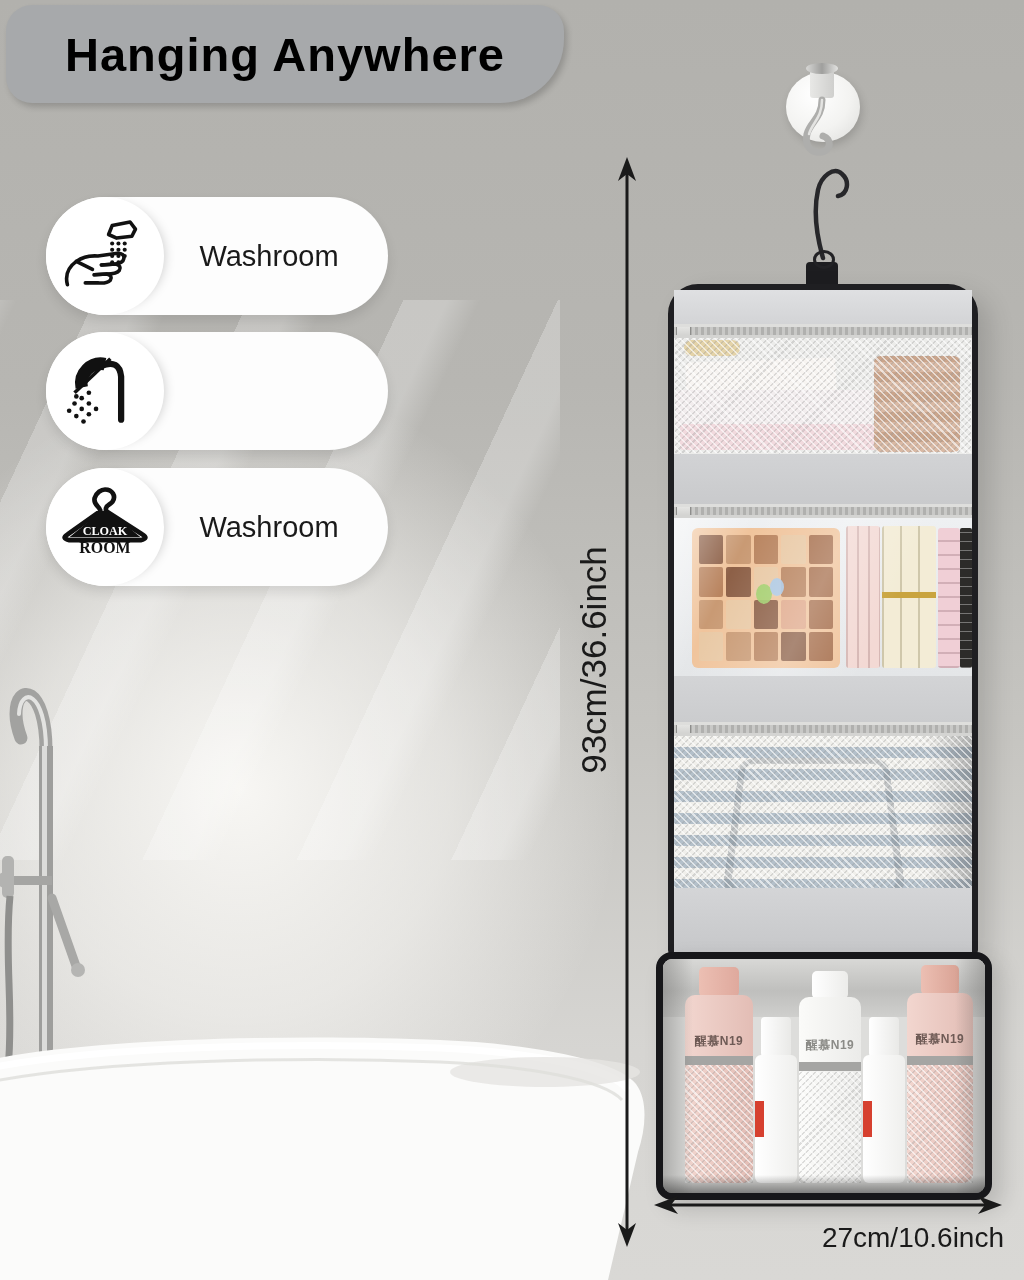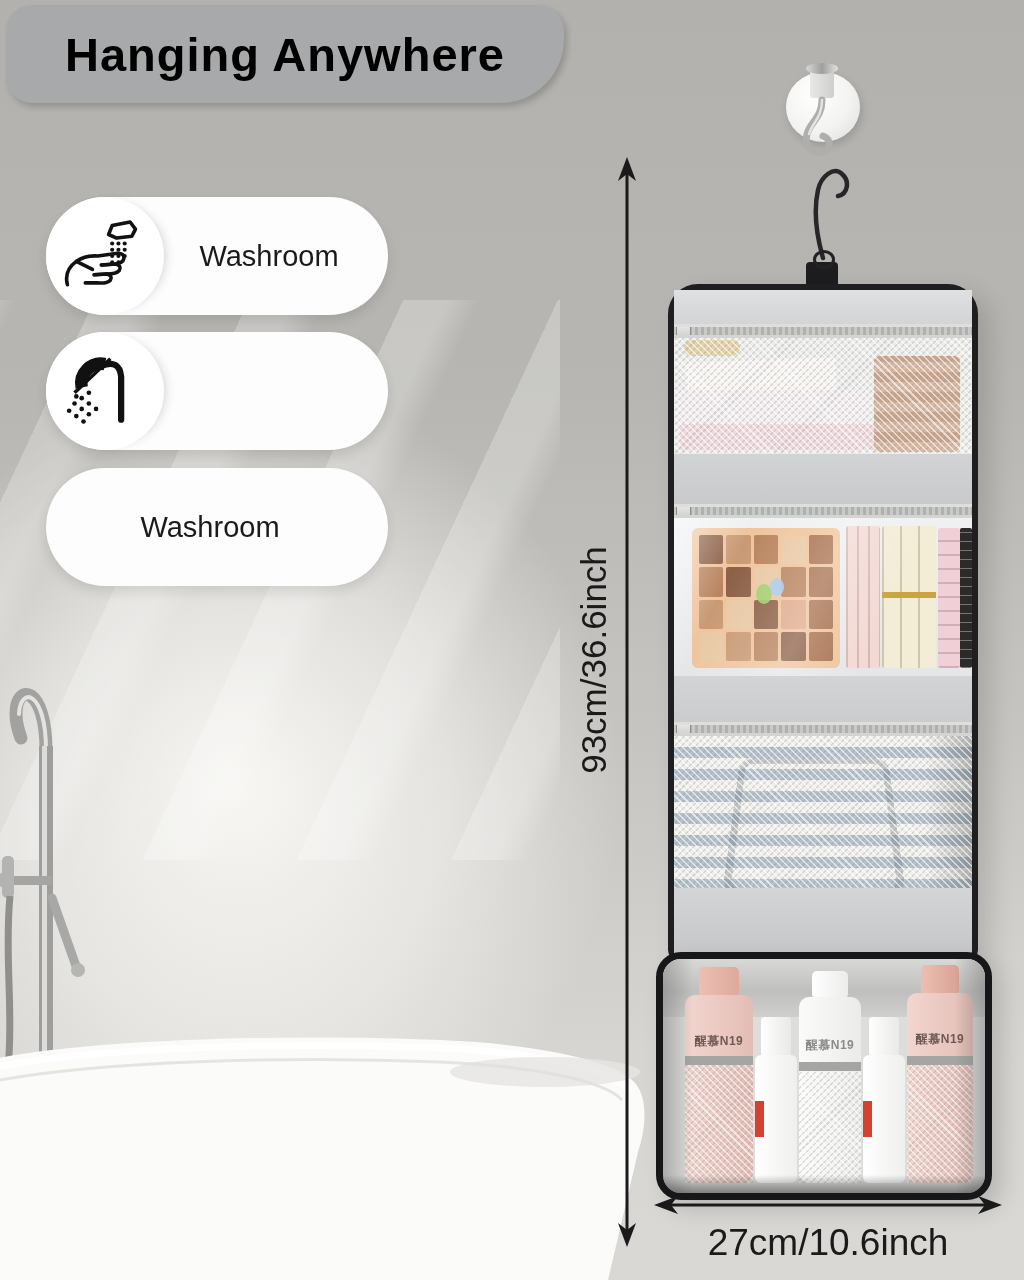--- a/index.html
+++ b/index.html
@@ -79,39 +79,39 @@
   .sticks{position:absolute;left:264px;top:10px;width:22px;height:140px;background:#f0cfd6;
     background-image:repeating-linear-gradient(0deg,rgba(120,80,90,.25) 0 2px,rgba(120,80,90,0) 2px 14px);border-radius:3px;}
   .darkpack{position:absolute;left:286px;top:10px;width:12px;height:140px;background:#2c2b29;
     background-image:repeating-linear-gradient(0deg,rgba(255,255,255,.35) 0 1px,rgba(255,255,255,0) 1px 9px);border-radius:2px;}
   .meshE{height:152px;background:repeating-linear-gradient(180deg,#f0efeb 0 11px,#b4c0ca 11px 22px);}
   .meshE .loop{position:absolute;left:58px;top:12px;width:150px;height:130px;border:7px solid rgba(110,120,128,.35);
     border-radius:16px;transform:perspective(200px) rotateX(18deg);}
   .meshE .shadeR{position:absolute;right:0;top:0;width:46px;height:100%;background:linear-gradient(90deg,rgba(60,65,70,0),rgba(60,65,70,.35));}
   
   .pouch{position:absolute;left:656px;top:952px;width:336px;height:248px;background:#dddddb;
-    border:7px solid #17171a;border-radius:25px;box-sizing:border-box;overflow:hidden;
+    border:7px solid #17171a;border-radius:16px;box-sizing:border-box;overflow:hidden;
     box-shadow:10px 10px 22px rgba(0,0,0,.15);}
   .pouch .lining{position:absolute;left:0;top:0;width:100%;height:58px;
     background:linear-gradient(180deg,#d8d8d6 0%,#bfbfbd 55%,#cfcfcd 100%);}
   .pouch .lineL{position:absolute;left:0;top:0;width:30px;height:100%;background:linear-gradient(90deg,rgba(100,100,98,.40),rgba(100,100,98,0));}
   .pouch .lineR{position:absolute;right:0;top:0;width:30px;height:100%;background:linear-gradient(-90deg,rgba(100,100,98,.40),rgba(100,100,98,0));}
   .pouch .base{position:absolute;left:0;bottom:0;width:100%;height:18px;background:linear-gradient(0deg,rgba(35,35,35,.5),rgba(35,35,35,0));}
   .bottle{position:absolute;}
   .b-cap{position:absolute;border-radius:5px;}
   .b-body{position:absolute;border-radius:10px;}
   .b-label{position:absolute;width:100%;text-align:center;font-size:12px;font-weight:bold;color:#6e5a55;letter-spacing:.5px;}
   .meshwrap{position:absolute;left:0;right:0;bottom:0;border-top:9px solid #a5a5a3;border-radius:0 0 10px 10px;}
   .spray .s-cap{position:absolute;left:6px;top:0;width:30px;height:40px;background:linear-gradient(90deg,#ffffff,#e9e9e7);border-radius:4px;}
   .spray .s-body{position:absolute;left:0;top:38px;width:42px;height:128px;background:linear-gradient(90deg,#ffffff,#efefed);border-radius:6px;}
   .spray .s-red{position:absolute;left:0;top:84px;width:9px;height:36px;background:#d6402f;}
   
   .dimv-label{position:absolute;left:444px;top:640px;width:300px;text-align:center;font-size:35px;color:#1a1a1a;
     transform:rotate(-90deg);transform-origin:center;}
-  .dimh-label{position:absolute;left:652px;top:1222px;width:352px;text-align:center;font-size:37px;color:#1a1a1a;}
+  .dimh-label{position:absolute;left:652px;top:1222px;width:352px;text-align:right;font-size:28px;color:#1a1a1a;}
   svg text{font-family:"Liberation Serif",serif;}
 </style>
 </head>
 <body>
 
 <div class="stage">
 
   <div class="wall-light"></div>
   <div class="wall-streak"></div>
 
@@ -186,20 +186,28 @@
             <circle cx="16" cy="76" r="2.6"></circle>
             <circle cx="24" cy="82" r="2.6"></circle>
           <circle cx="30" cy="50" r="2.6"></circle>
             <circle cx="16" cy="54" r="2.6"></circle>
         </g>
       </svg>
     </div>
   </div>
 
   <div class="badge" style="top:468px">
+    <div class="circ">
+      <svg width="90" height="90" viewBox="0 0 96 96">
+        <path d="M48 8 c8 0 12 7 8 13 c-2 3 -6 3 -7 7 l0 3 L88 56 q7 4 -2 6 L10 62 q-9 -2 -2 -6 L43 31 c0 -5 -8 -6 -6 -14 c2 -6 7 -9 11 -9 z" fill="none" stroke="#111" stroke-width="5"></path>
+        <path d="M44 31 L10 59 L86 59 L52 31 Z" fill="#111"></path>
+        <text x="48" y="56" text-anchor="middle" font-size="13" font-weight="bold" fill="#ffffff">CLOAK</text>
+        <text x="48" y="76" text-anchor="middle" font-size="17" font-weight="bold" fill="#111">ROOM</text>
+      </svg>
+    </div>
     <div class="lbl">Washroom</div>
   </div>
 
   <div class="suction">
     <div class="knob"></div>
     <div class="cap"></div>
   </div>
   <div class="hooks">
     <svg width="120" height="210" viewBox="0 0 120 210">
       <path d="M52 10 C52 28 40 32 37 44 C34 56 42 64 52 62 C61 60 62 49 53 46" fill="none" stroke="#aeaeac" stroke-width="7" stroke-linecap="round"></path>

